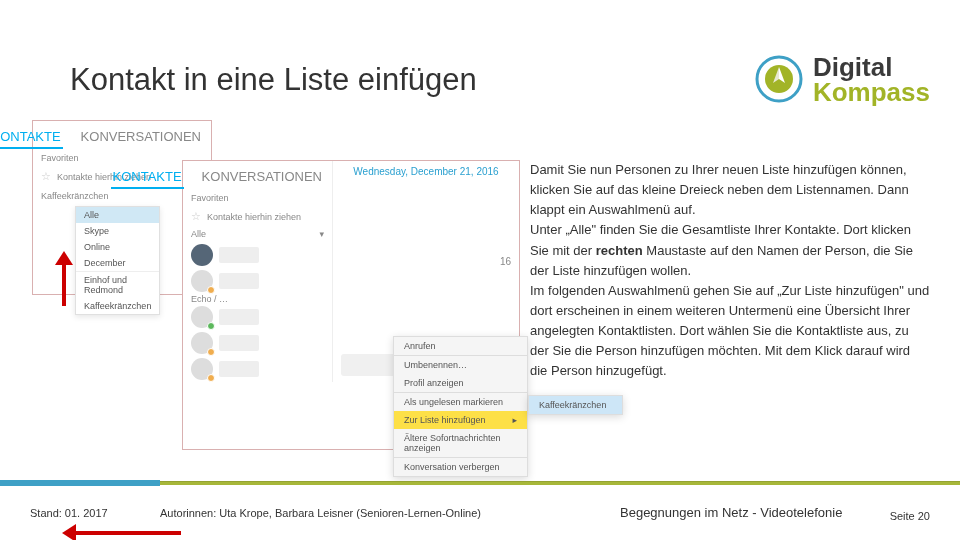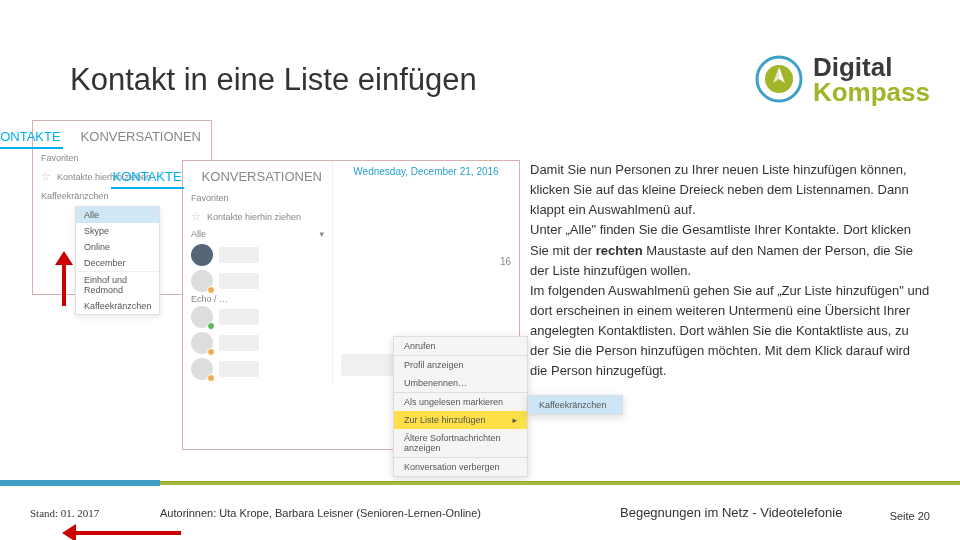--- a/index.html
+++ b/index.html
@@ -157,21 +157,21 @@
   .footer {
     position: absolute;
     bottom: 18px;
     left: 0; right: 0;
     display: flex;
     font-size: 11px;
     color: #333;
     padding: 0 30px;
     align-items: center;
   }
-  .f-stand { width: 130px; font-family: Liberation Serif, serif; }
+  .f-stand { width: 130px; }
   .f-autor { flex: 1; }
   .f-title { width: 250px; font-size: 13px; }
   .f-page { width: 60px; text-align: right; margin-top: 7px; }
   .echo { font-size:9px; color:#888; padding-left:8px; }
   .gbox { width:40px; height:16px; background:#eee; border-radius:2px; }
   .badge16 { position:absolute; right:8px; top:95px; color:#888; font-size:10px; }
 </style>
 </head>
 <body>
 
@@ -267,22 +267,22 @@
       <div style="flex:1; position:relative;">
         <div class="date-bar">Wednesday, December 21, 2016</div>
         <div class="badge16">16</div>
         <div style="position:absolute; bottom:6px; left:8px; right:8px; height:22px; background:#f0f0f0; border-radius:3px;"></div>
       </div>
     </div>
 
     <div class="ctx">
       <div>Anrufen</div>
       <hr>
+      <div>Umbenennen…</div>
       <div>Profil anzeigen</div>
-      <div>Umbenennen…</div>
       <hr>
       <div>Als ungelesen markieren</div>
       <div class="hl">
           <span>Zur Liste hinzufügen</span>
           <span>▸</span>
         </div>
       <div>Ältere Sofortnachrichten anzeigen</div>
       <hr>
       <div>Konversation verbergen</div>
     </div>

